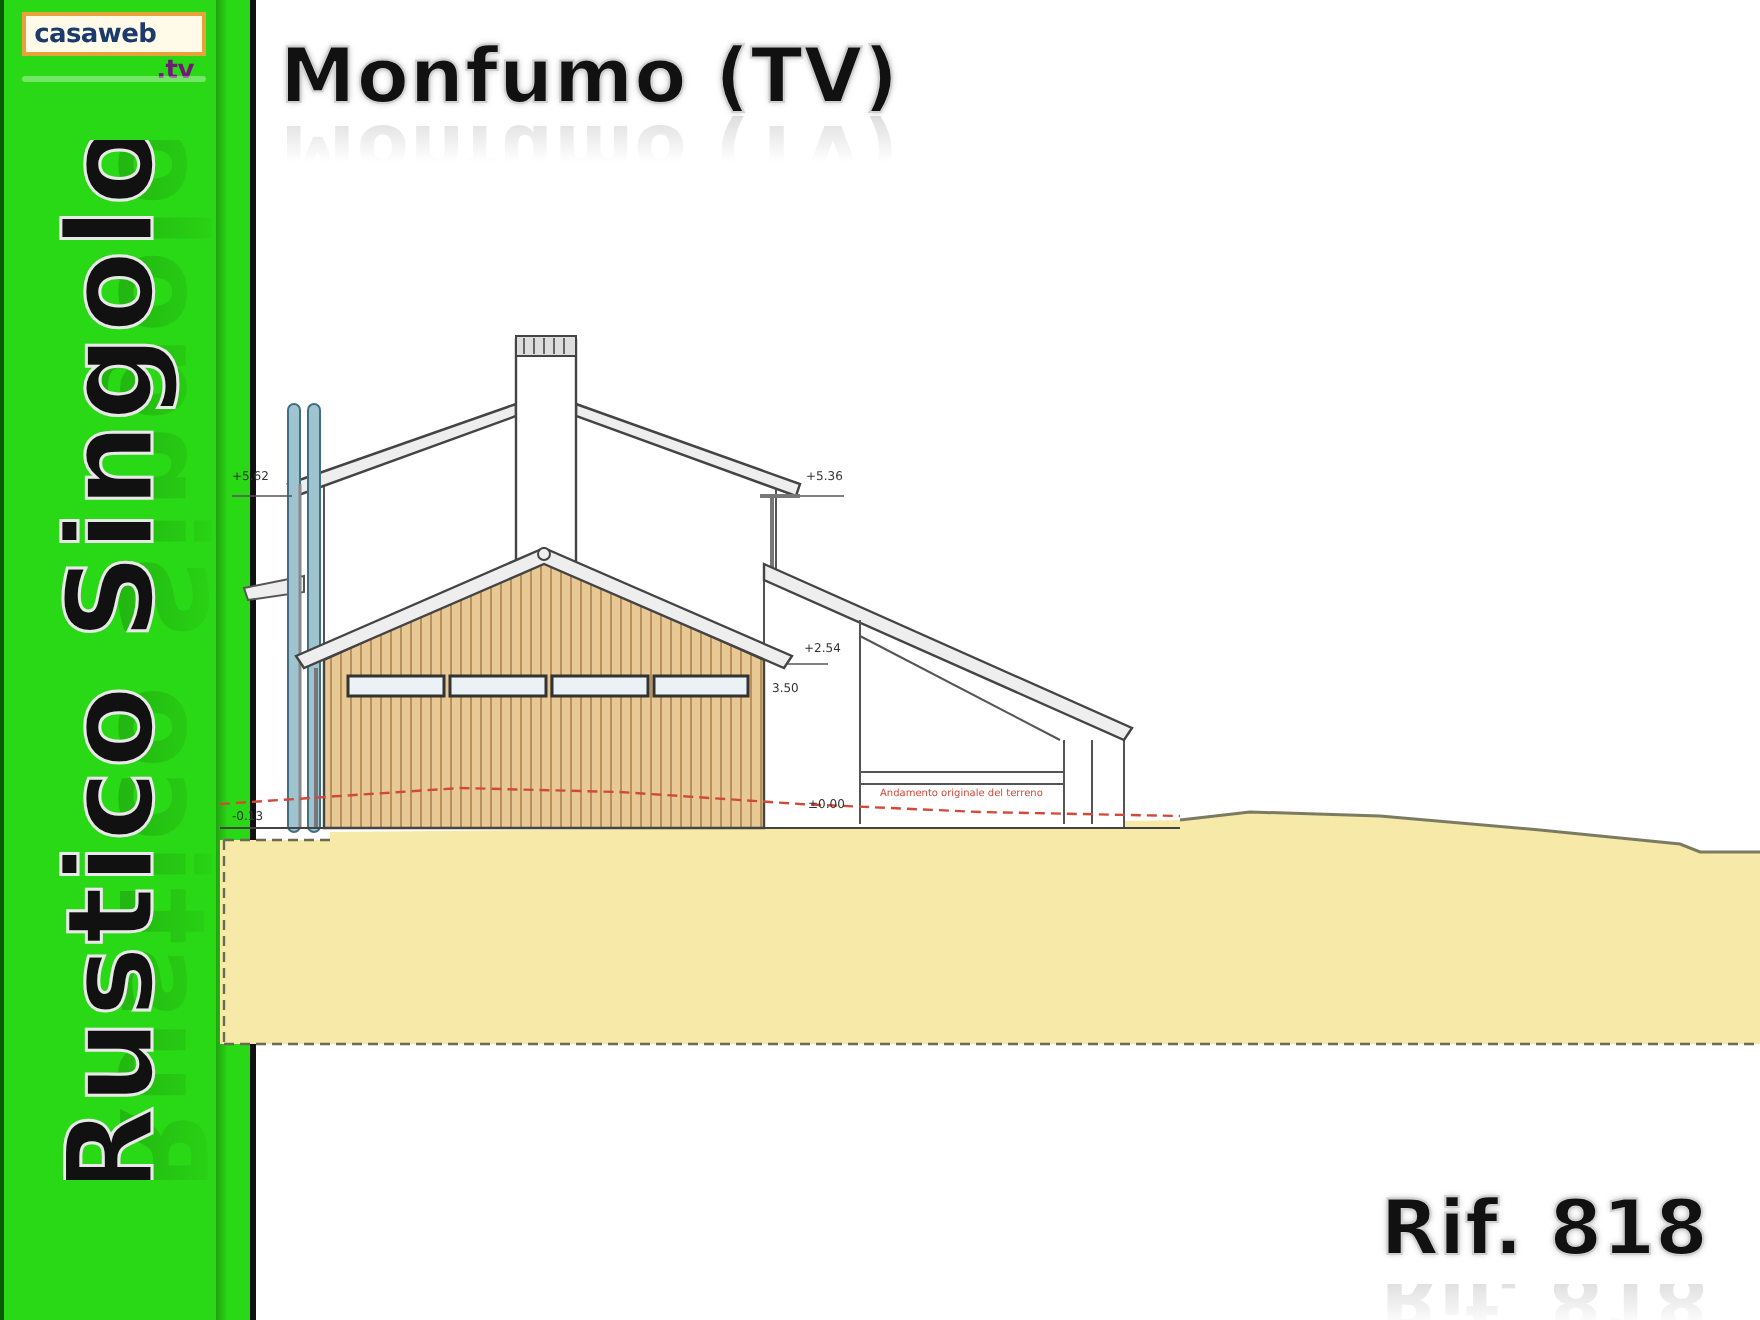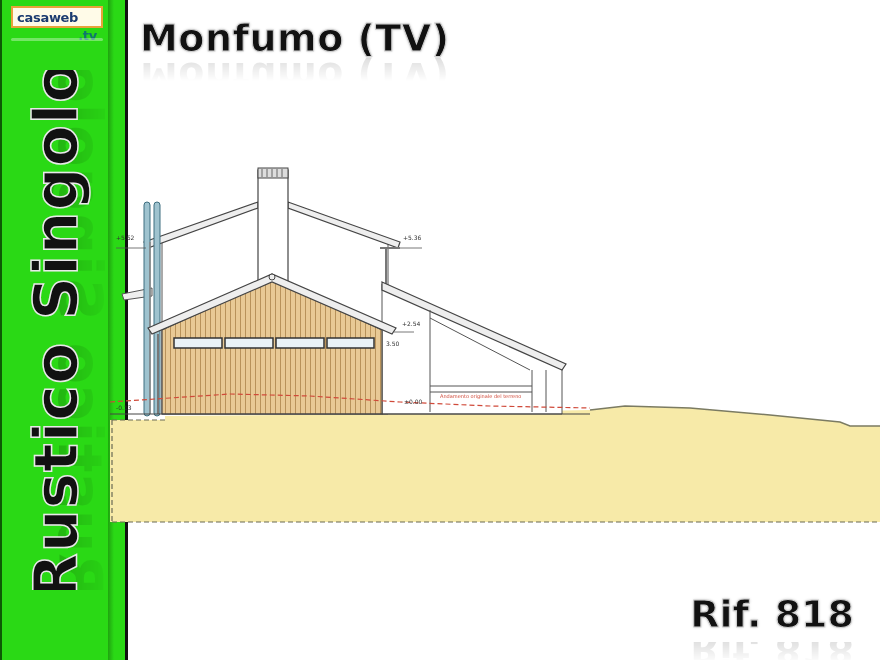--- a/index.html
+++ b/index.html
@@ -1,21 +1,21 @@
 <!DOCTYPE html>
 <html><head>
 <meta charset="utf-8">
 <style>
   html, body { margin:0; padding:0; }
   body { width:880px; height:660px; overflow:hidden; background:#ffffff; position:relative; font-family:"DejaVu Sans", sans-serif; }
   .sidebar { position:absolute; left:0; top:0; width:128px; height:660px; background:#2ad915; border-right:3px solid #111; box-sizing:border-box; border-left:2px solid #0d5a05; }
   .sidebar-shadow { position:absolute; left:108px; top:0; width:6px; height:660px; background:linear-gradient(to right, rgba(0,0,0,0.25), rgba(0,0,0,0)); }
   .logo { position:absolute; left:9px; top:6px; width:92px; height:22px; background:#fffbe8; border:2px solid #e8a23a; box-sizing:border-box; display:flex; align-items:center; justify-content:center; font-family:"DejaVu Sans", sans-serif; font-weight:bold; font-size:13px; letter-spacing:-0.3px; }
   .logo .name { color:#1b3b6f; }
-  .logo .tld { color:#0f766e;margin-top:36px; }
+  .logo .tld { color:#701a75;margin-top:36px; }
   .logo-rule { position:absolute; left:9px; top:38px; width:92px; height:3px; background:rgba(255,255,255,0.35); border-radius:2px; }
   .vertical-title-wrap { position:absolute; left:0; top:70px; width:108px; height:520px; overflow:hidden; }
   .vertical-title { position:absolute; left:54px; top:260px; transform:translate(-50%,-50%) rotate(-90deg); white-space:nowrap; font-family:"DejaVu Sans", sans-serif; font-size:60px; font-weight:bold; color:#111; -webkit-text-stroke:1.5px #e9e9e9; letter-spacing:1px; }
   .vertical-title-reflect { position:absolute; left:78px; top:260px; transform:translate(-50%,-50%) rotate(-90deg) scaleY(-1); white-space:nowrap; font-family:"DejaVu Sans", sans-serif; font-size:60px; font-weight:bold; color:rgba(0,0,0,0.25); letter-spacing:1px; -webkit-mask-image:linear-gradient(to top, rgba(0,0,0,0.8), rgba(0,0,0,0)); }
   .page-title { position:absolute; left:140px; top:16px; font-family:"DejaVu Sans", sans-serif; font-size:38px; font-weight:bold; color:#111; -webkit-text-stroke:1px #d0d0d0; text-shadow:0 0 3px #bbb; letter-spacing:0.5px; }
   .page-title-reflect { position:absolute; left:140px; top:54px; font-family:"DejaVu Sans", sans-serif; font-size:38px; font-weight:bold; color:rgba(0,0,0,0.2); transform:scaleY(-1); transform-origin:top; letter-spacing:0.5px; -webkit-mask-image:linear-gradient(to bottom, rgba(0,0,0,0) 40%, rgba(0,0,0,0.7)); height:42px; overflow:hidden; top:98px; }
   .ref { position:absolute; right:26px; top:592px; font-family:"DejaVu Sans", sans-serif; font-size:38px; font-weight:bold; color:#111; -webkit-text-stroke:1px #d0d0d0; text-shadow:0 0 3px #bbb; }
   .ref-reflect { position:absolute; right:26px; top:672px; font-family:"DejaVu Sans", sans-serif; font-size:38px; font-weight:bold; color:rgba(0,0,0,0.2); transform:scaleY(-1); transform-origin:top; height:30px; overflow:hidden; -webkit-mask-image:linear-gradient(to bottom, rgba(0,0,0,0) 30%, rgba(0,0,0,0.6)); }
   .drawing { position:absolute; left:110px; top:150px; width:770px; height:400px; }
   .drawing svg { display:block; }

